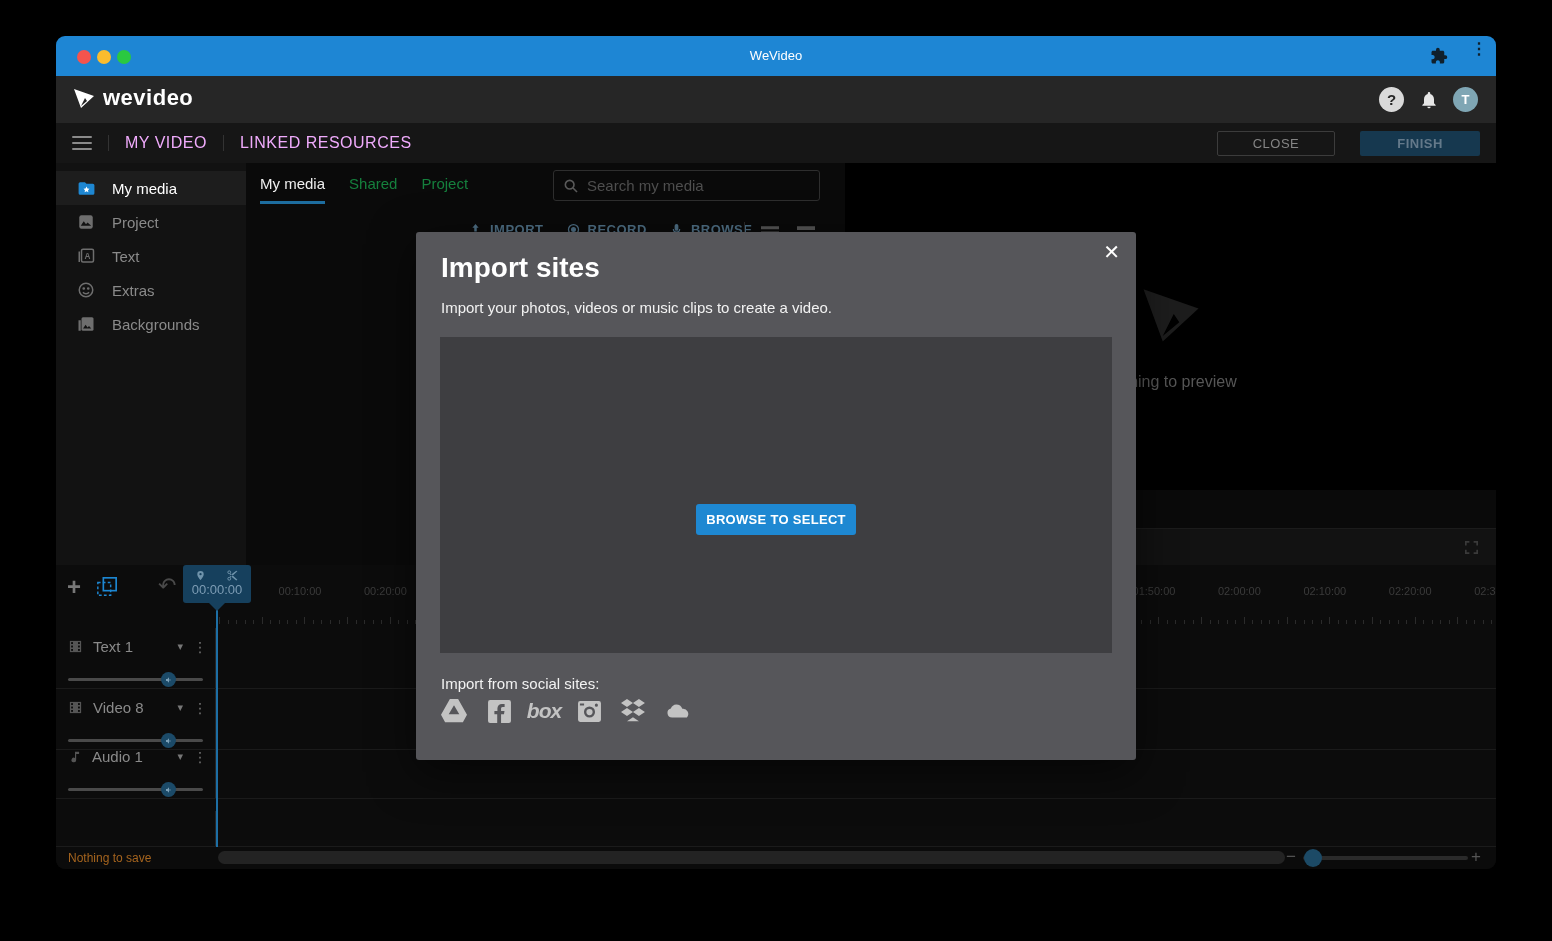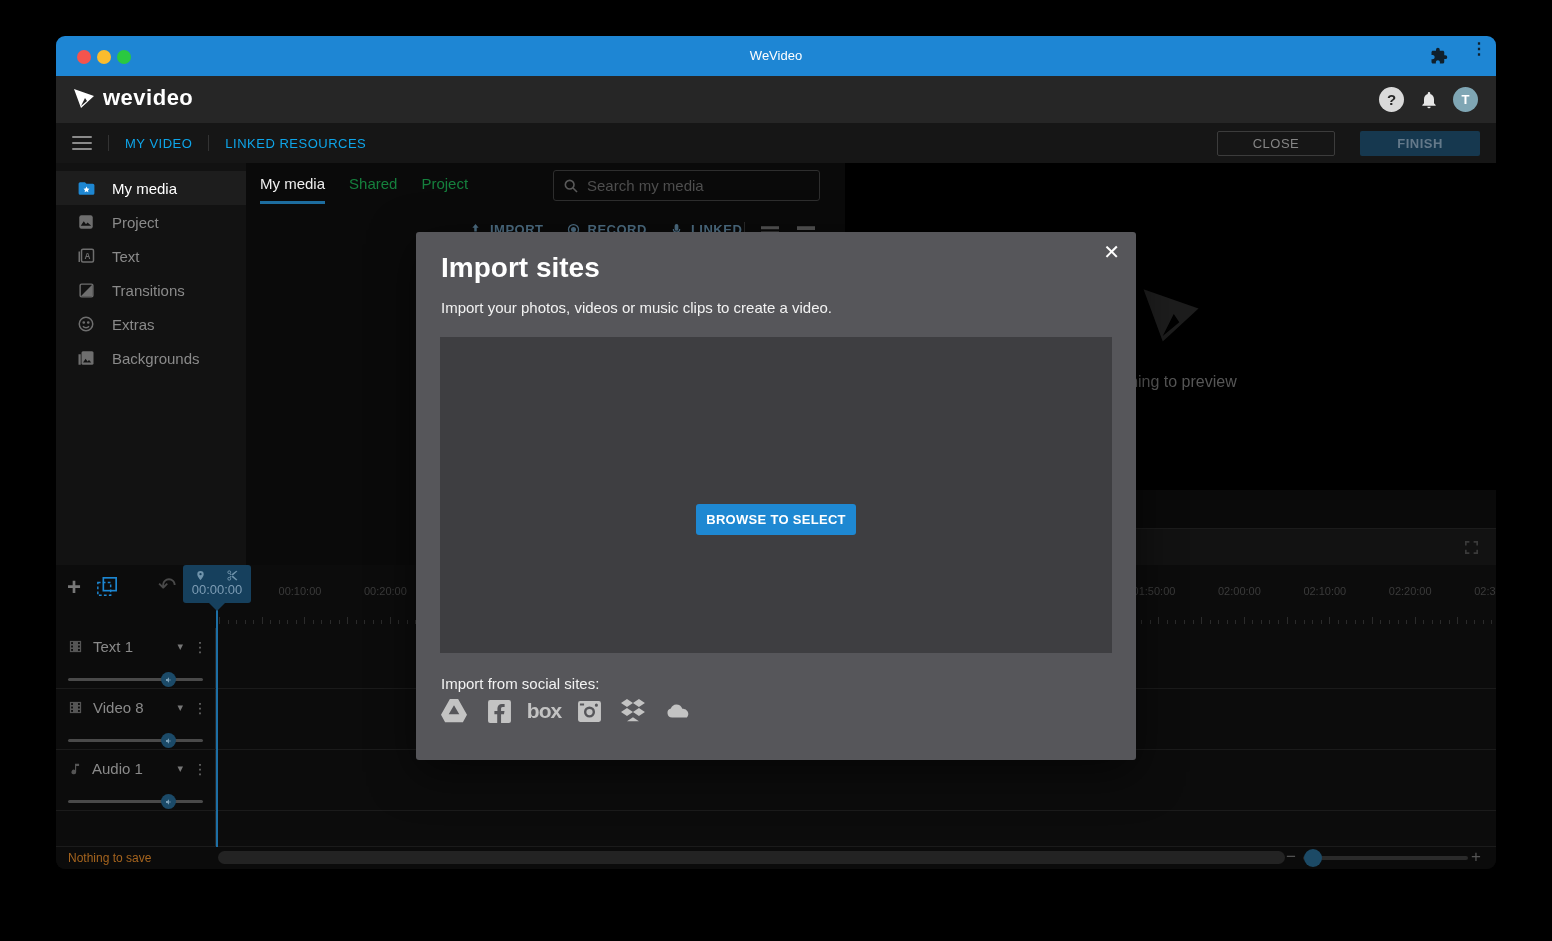--- a/index.html
+++ b/index.html
@@ -22,21 +22,21 @@
   .hdr-ic { position:absolute; top:11px; width:25px; height:25px; border-radius:50%; display:flex; align-items:center; justify-content:center; }
   .help-ic { left:1323px; background:#d9d9d9; color:#262626; font-weight:bold; font-size:15px; }
   .bell-ic { left:1360px; }
   .avatar { left:1397px; background:#7fa6b4; color:#fff; font-size:13px; font-weight:bold; }
 
   
   .navbar { position:absolute; left:0; top:87px; width:100%; height:40px; background:#161616; display:flex; align-items:center; }
   .burger { margin-left:16px; width:20px; display:flex; flex-direction:column; gap:4px; cursor:pointer; }
   .burger span { display:block; height:2px; background:#8a8a8a; border-radius:1px; }
   .nav-sep { width:1px; height:16px; background:#333; margin:0 16px; }
-  .nav-item { color:#0ea5e9; font-size:13px; letter-spacing:.5px; cursor:pointer; }
+  .nav-item { color:#f0abfc; font-size:16px; letter-spacing:.5px; cursor:pointer; }
   .nav-spacer { flex:1; }
   .btn-close { width:118px; height:25px; border:1px solid #3c3c3c; border-radius:2px; background:transparent; color:#858585; font-size:13px; letter-spacing:.5px; margin-right:25px; }
   .btn-finish { width:120px; height:25px; border:none; border-radius:2px; background:#16384f; color:#64798a; font-size:13px; font-weight:bold; letter-spacing:.5px; margin-right:16px; }
 
   
   .main { position:absolute; left:0; top:127px; width:100%; height:402px; }
   .sidebar { position:absolute; left:0; top:0; width:190px; height:100%; background:#121212; padding-top:8px; }
   .side-item { position:relative; height:34px; display:flex; align-items:center; gap:16px; padding-left:20px; color:#8a8a8a; font-size:15px; cursor:pointer; }
   .side-item.active { background:#1d1d1d; color:#fff; }
   .side-item .ic { width:20px; height:20px; display:flex; align-items:center; justify-content:center; }
@@ -104,21 +104,21 @@
   .modal { position:absolute; left:416px; top:232px; width:720px; height:528px; background:#56565a; border-radius:3px; box-shadow:0 12px 45px rgba(0,0,0,.55); z-index:20; }
   .modal-close { position:absolute; right:16px; top:8px; color:#fff; font-size:20px; cursor:pointer; }
   .modal-title { position:absolute; left:25px; top:20px; color:#fff; font-size:28px; font-weight:bold; }
   .modal-sub { position:absolute; left:25px; top:67px; color:#f2f2f2; font-size:15px; }
   .dropzone { position:absolute; left:24px; top:105px; width:672px; height:316px; background:#3e3e41; }
   .dz-text { position:absolute; left:0; top:120px; width:100%; text-align:center; color:#9b9b9b; font-size:30px; font-weight:bold; }
   .dz-btn { position:absolute; left:256px; top:167px; width:160px; height:31px; background:#1e88d2; border:none; border-radius:3px; color:#fff; font-size:13px; font-weight:bold; letter-spacing:.3px; cursor:pointer; }
   .social-label { position:absolute; left:25px; top:443px; color:#f2f2f2; font-size:15px; }
   .social-row { position:absolute; left:25px; top:466px; display:flex; gap:19px; align-items:center; }
   .social-ic { width:26px; height:26px; display:flex; align-items:center; justify-content:center; cursor:pointer; }
-  .box-logo { color:#c3c3c3; font-size:21px; font-weight:bold; letter-spacing:-1px; }
+  .box-logo { color:#c3c3c3; font-size:21px; font-weight:bold; letter-spacing:-1px;font-style:italic; }
 </style>
 </head>
 <body>
 
 <div class="window">
 
   <div class="titlebar">
     <div class="traffic t-red"></div>
     <div class="traffic t-yellow"></div>
     <div class="traffic t-green"></div>
@@ -192,29 +192,20 @@
           <svg width="18" height="18" viewBox="0 0 24 24">
               <rect x="2" y="6" width="2" height="14" fill="#6e6e6e"></rect>
               <rect x="6" y="3" width="16" height="17" rx="2" fill="none" stroke="#6e6e6e" stroke-width="2"></rect>
               <text x="14" y="16" font-size="11" font-family="Liberation Sans" fill="#6e6e6e" text-anchor="middle" font-weight="bold">A</text>
             </svg>
         </span>
         <span>Text</span>
       </div>
       <div class="side-item">
         <span class="ic">
-          <svg width="17" height="17" viewBox="0 0 24 24">
-              <rect x="3" y="3" width="18" height="18" rx="2" fill="none" stroke="#6e6e6e" stroke-width="2"></rect>
-              <path d="M20 4L4 20h16z" fill="#6e6e6e"></path>
-            </svg>
-        </span>
-        <span>Transitions</span>
-      </div>
-      <div class="side-item">
-        <span class="ic">
           <svg width="18" height="18" viewBox="0 0 24 24" fill="none" stroke="#6e6e6e" stroke-width="2">
               <circle cx="12" cy="12" r="9"></circle>
               <circle cx="9" cy="10" r="0.8" fill="#6e6e6e"></circle>
               <circle cx="15" cy="10" r="0.8" fill="#6e6e6e"></circle>
               <path d="M8 15c1 1.4 2.4 2 4 2s3-.6 4-2"></path>
             </svg>
         </span>
         <span>Extras</span>
       </div>
       <div class="side-item">
@@ -256,21 +247,21 @@
               <circle cx="12" cy="12" r="3" fill="#4e6f85"></circle>
             </svg>
           <span>RECORD</span>
         </div>
         <div class="action-btn">
           <svg width="15" height="15" viewBox="0 0 24 24" fill="#4e6f85">
               <rect x="9" y="3" width="6" height="11" rx="3"></rect>
               <path d="M6 11a6 6 0 0 0 12 0h-2a4 4 0 0 1-8 0z"></path>
               <rect x="11" y="17" width="2" height="4"></rect>
             </svg>
-          <span>LINKED</span>
+          <span>BROWSE</span>
         </div>
       </div>
       <div class="view-toggles">
         <svg width="18" height="14" viewBox="0 0 24 18" fill="#555">
             <rect x="0" y="0" width="24" height="4"></rect>
             <rect x="0" y="7" width="24" height="4"></rect>
             <rect x="0" y="14" width="24" height="4"></rect>
           </svg>
         <svg width="18" height="14" viewBox="0 0 24 18" fill="#555">
             <rect x="0" y="0" width="24" height="5"></rect>
@@ -555,21 +546,21 @@
             <div class="vol-handle">
               <svg width="8" height="8" viewBox="0 0 24 24" fill="#7ba0b8">
                   <path d="M3 9v6h4l5 5V4L7 9H3z"></path>
                   <path d="M14 9a4 4 0 0 1 0 6" stroke="#7ba0b8" stroke-width="2" fill="none"></path>
                 </svg>
             </div>
           </div>
         </div>
       </div>
 
-      <div class="track-row" style="top:122px; height:61px;">
+      <div class="track-row" style="top:110px; height:61px;">
         <div class="track-header">
           <div class="th-top">
             <svg width="14" height="14" viewBox="0 0 24 24" fill="#555">
                 <path d="M12 3v10.6a4 4 0 1 0 2 3.4V7h5V3h-7z"></path>
               </svg>
             <span>Audio 1</span>
             <span class="th-caret">▾</span>
             <span class="th-kebab">⋮</span>
           </div>
           <div class="vol-slider">

